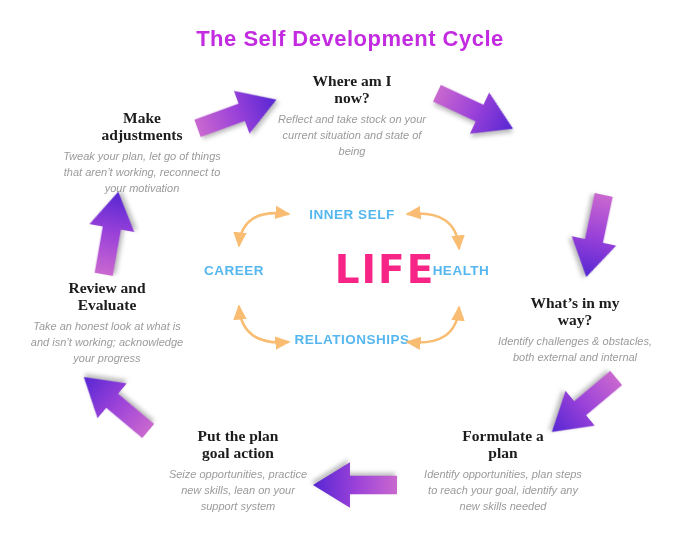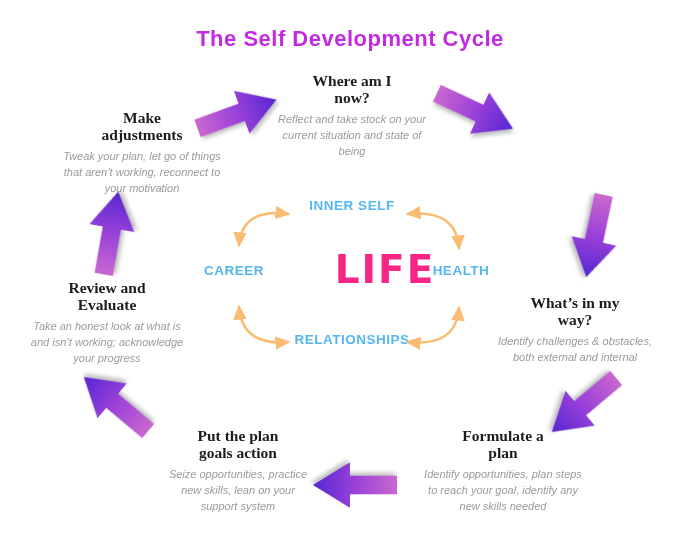--- a/index.html
+++ b/index.html
@@ -24,21 +24,21 @@
           filter:drop-shadow(2px 3px 2px rgba(110,110,110,0.45));}
   #arrow-1{left:195px;top:86px;transform:rotate(-20deg);}
   #arrow-2{left:433px;top:83px;transform:rotate(25deg);}
   #arrow-3{left:553px;top:208px;transform:rotate(102deg);}
   #arrow-4{left:542px;top:377px;transform:rotate(140deg);}
   #arrow-5{left:313px;top:457px;transform:rotate(180deg);}
   #arrow-6{left:74px;top:376px;transform:rotate(-140deg);}
   #arrow-7{left:69px;top:205px;transform:rotate(-80deg);}
   .aspect{position:absolute;transform:translateX(-50%);white-space:nowrap;
           font-weight:bold;font-size:13.5px;letter-spacing:0.5px;color:#56b7ef;}
-  #aspect-top{left:352px;top:198px;}
+  #aspect-top{left:352px;top:207px;}
   #aspect-left{left:234px;top:263px;}
   #aspect-right{left:461px;top:263px;}
   #aspect-bottom{left:352px;top:332px;}
   .life-label{position:absolute;left:352px;top:247px;transform:translateX(-50%);
           font-family:"DejaVu Sans",sans-serif;font-weight:bold;font-size:39px;
           letter-spacing:2px;color:#f72585;white-space:nowrap;margin-left:33px;}
   .arcs{position:absolute;left:213px;top:196px;width:280px;height:160px;}
 </style>
 </head>
 <body>
@@ -76,21 +76,21 @@
   </div>
   <div class="step" id="step-4">
     <div class="step-heading">Formulate a
 plan</div>
     <div class="step-desc">Identify opportunities, plan steps
 to reach your goal, identify any
 new skills needed</div>
   </div>
   <div class="step" id="step-5">
     <div class="step-heading">Put the plan
-goals action</div>
+goal action</div>
     <div class="step-desc">Seize opportunities, practice
 new skills, lean on your
 support system</div>
   </div>
   <div class="step" id="step-6">
     <div class="step-heading">Review and
 Evaluate</div>
     <div class="step-desc">Take an honest look at what is
 and isn’t working; acknowledge
 your progress</div>

